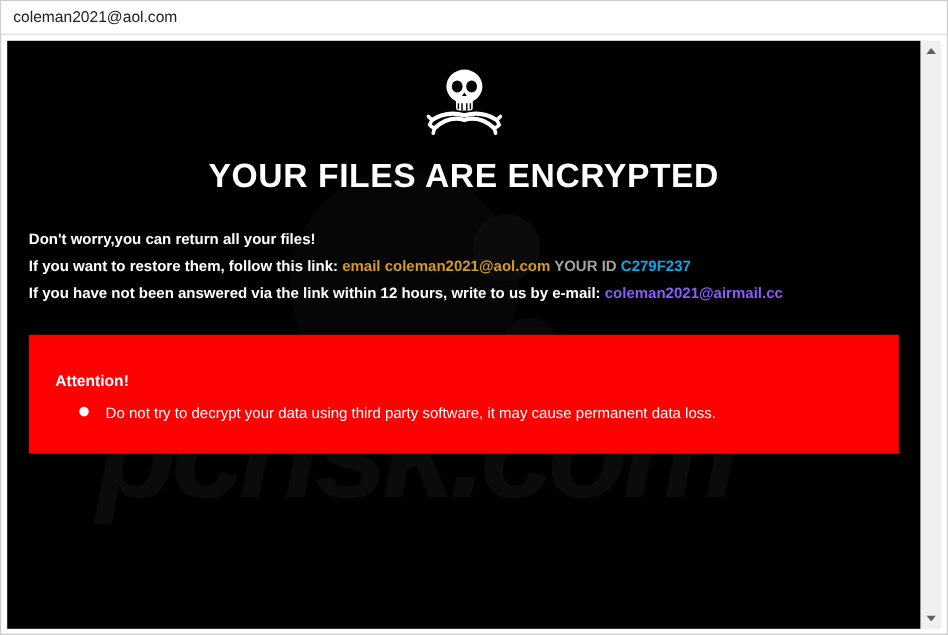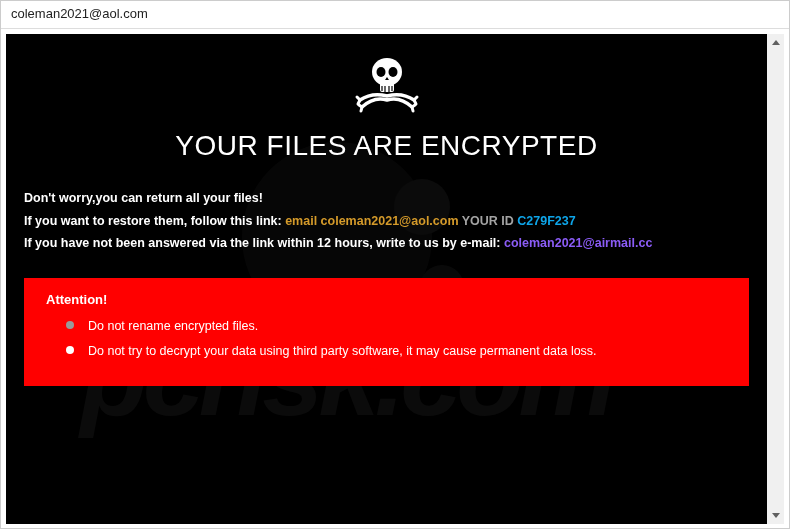--- a/index.html
+++ b/index.html
@@ -82,21 +82,21 @@
       position: relative;
       z-index: 1;
     }
     .skull-icon {
       display: inline-block;
     }
     .headline {
       text-align: center;
       color: #fff;
       font-size: 28px;
-      font-weight: normal;
+      font-weight: bold;
       margin-top: 10px;
       letter-spacing: 0.5px;
       font-family: Arial, sans-serif;
       position: relative;
       z-index: 1;
     }
     .message-block {
       padding: 25px 31px 18px 18px;
       color: #fff;
       font-size: 12.5px;
@@ -113,21 +113,21 @@
     }
     .your-id-value {
       color: #0ea5e9;
     }
     .email-secondary {
       color: #8b5cf6;
     }
     .attention-box {
       background: #ff0000;
       margin: 5px 18px 18px 18px;
-      padding: 14px 22px 18px 22px;
+      padding: 31px 22px 18px 22px;
       color: #fff;
       font-size: 12.5px;
       position: relative;
       z-index: 1;
     }
     .attention-title {
       font-weight: bold;
       margin-bottom: 10px;
       font-size: 13px;
     }
@@ -205,21 +205,20 @@
         <span>If you want to restore them, follow this link: </span><span class="email-primary">email </span><span class="email-primary">coleman2021@aol.com</span><span class="your-id-label">  YOUR ID </span><span class="your-id-value">C279F237</span>
       </div>
       <div>
         <span>If you have not been answered via the link within 12 hours, write to us by e-mail: </span><span class="email-secondary">coleman2021@airmail.cc</span>
       </div>
     </div>
 
     <div class="attention-box">
       <div class="attention-title">Attention!</div>
       <ul class="attention-list">
-        <li class="dim">Do not rename encrypted files.</li>
         <li>Do not try to decrypt your data using third party software, it may cause permanent data loss.</li>
       </ul>
     </div>
 
   </div>
 
   <div class="scrollbar">
     <div class="scroll-arrow">
       <svg width="8" height="5" viewBox="0 0 8 5">
           <path d="M 0 5 L 4 0 L 8 5 Z" fill="#606060"></path>

